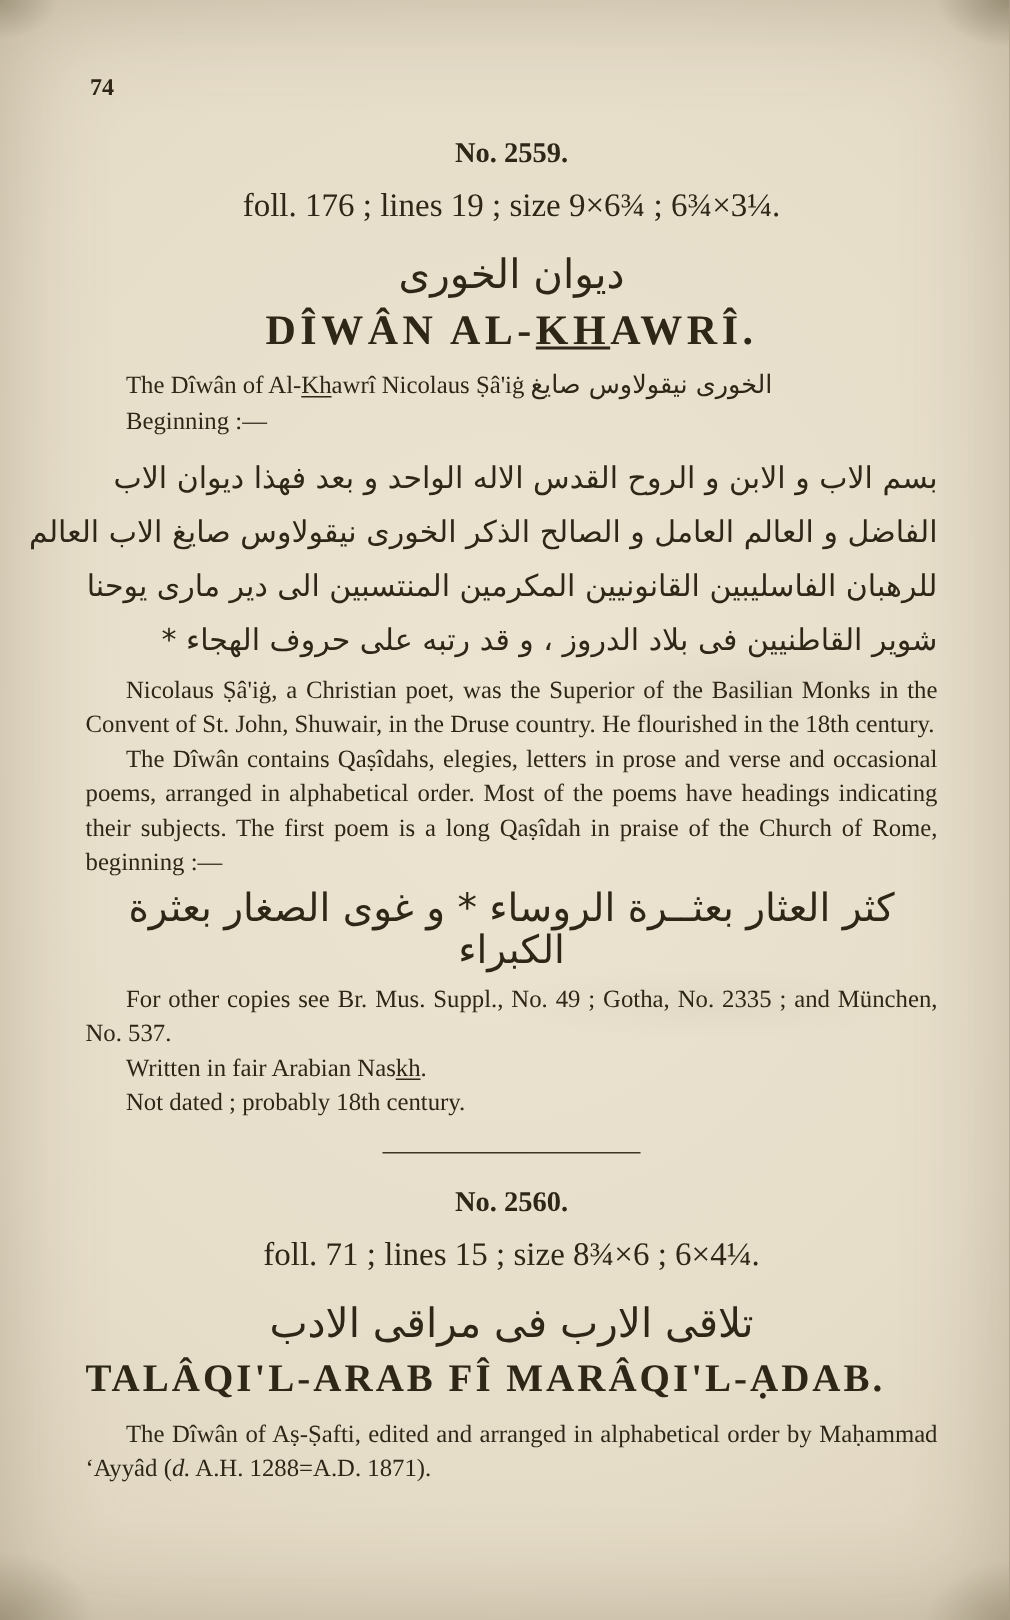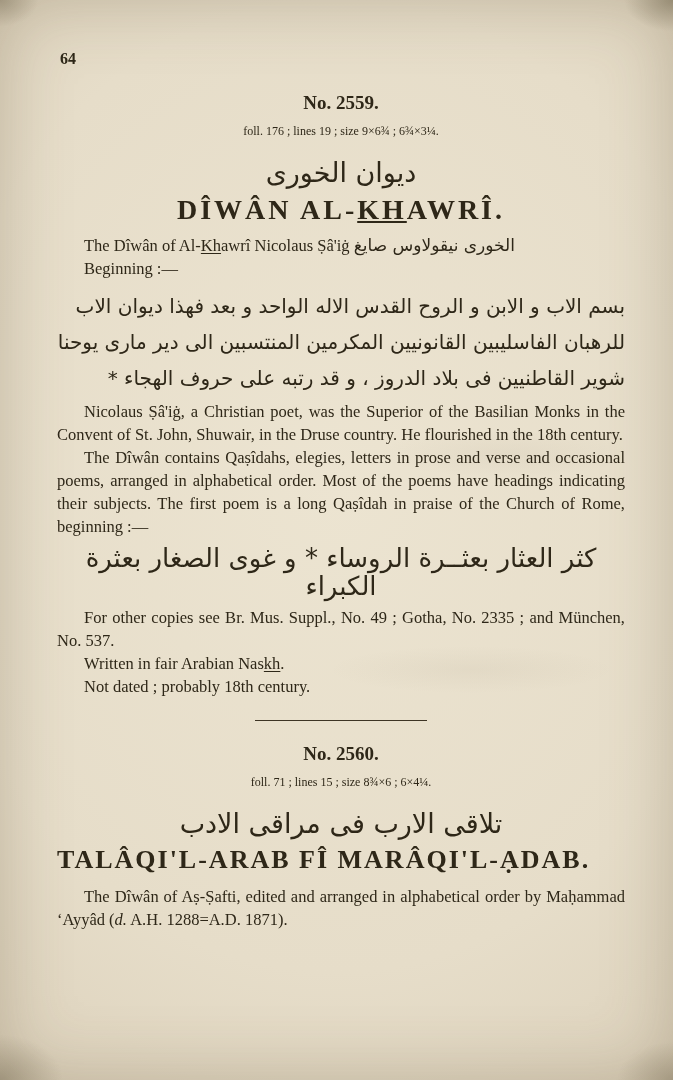--- a/index.html
+++ b/index.html
@@ -28,21 +28,21 @@
       radial-gradient(160px 30px at 75% 42%, rgba(100,85,60,.05), transparent 80%),
       radial-gradient(180px 30px at 70% 62%, rgba(100,85,60,.05), transparent 80%);
   }
   .content { position: absolute; left: 57px; right: 48px; top: 50px; }
 
   .header { position: relative; height: 20px; font-size: 14.5px; }
   .page-num { position: absolute; left: 3px; top: 0; font-weight: bold; font-size: 16px; }
   .running-title { position: absolute; left: 0; right: 0; text-align: center; letter-spacing: 1.5px; }
 
   .entry-number { text-align: center; font-weight: bold; font-size: 19px; margin-top: 22px; }
-  .collation { text-align: center; font-size: 12px; margin-top: 10px; }
+  .collation { text-align: center; font-size: 22px; margin-top: 10px; }
 
   .arabic { font-family: "DejaVu Sans", sans-serif; }
   .arabic-title { text-align: center; font-size: 27px; margin-top: 18px; }
   .main-title {
     text-align: center; font-weight: bold; font-size: 28px;
     letter-spacing: 3px; margin: 6px 0 8px 0;
   }
   .main-title-2 {
     text-align: left; font-weight: bold; font-size: 26px;
     letter-spacing: 2px; margin: 6px 0 0 0;
@@ -64,34 +64,35 @@
     width: 172px; margin: 22px auto 0 auto;
   }
 </style>
 </head>
 <body>
 
 <div class="page">
   <div class="content">
 
     <div class="header">
-      <span class="page-num">64</span>
+      <span class="page-num">74</span>
     </div>
 
     <section>
       <div class="entry-number">No. 2559.</div>
       <div class="collation">foll. 176 ; lines 19 ; size 9×6¾ ; 6¾×3¼.</div>
       <div class="arabic-title arabic" dir="rtl">ديوان الخورى</div>
       <h1 class="main-title"><span>DÎWÂN AL-</span><span class="u">KH</span><span>AWRÎ.</span></h1>
 
       <p class="para indent"><span>The Dîwân of Al-</span><span class="u">Kh</span><span>awrî Nicolaus Ṣâ'iġ </span><span class="arabic-inline" dir="rtl">الخورى نيقولاوس صايغ</span></p>
       <p class="para indent">Beginning :—</p>
 
       <div class="arabic-block arabic" dir="rtl">
         <div class="arabic-line">بسم الاب و الابن و الروح القدس الاله الواحد و بعد فهذا ديوان الاب</div>
+        <div class="arabic-line">الفاضل و العالم العامل و الصالح الذكر الخورى نيقولاوس صايغ الاب العالم</div>
         <div class="arabic-line">للرهبان الفاسليبين القانونيين المكرمين المنتسبين الى دير مارى يوحنا</div>
         <div class="arabic-line">شوير القاطنيين فى بلاد الدروز ، و قد رتبه على حروف الهجاء *</div>
       </div>
 
       <p class="para indent">Nicolaus Ṣâ'iġ, a Christian poet, was the Superior of the Basilian Monks in the Convent of St. John, Shuwair, in the Druse country.  He flourished in the 18th century.</p>
       <p class="para indent">The Dîwân contains Qaṣîdahs, elegies, letters in prose and verse and occasional poems, arranged in alphabetical order.  Most of the poems have headings indicating their subjects.  The first poem is a long Qaṣîdah in praise of the Church of Rome, beginning :—</p>
 
       <div class="arabic-verse arabic" dir="rtl">كثر العثار بعثــرة الروساء * و غوى الصغار بعثرة الكبراء</div>
 
       <p class="para indent">For other copies see Br. Mus. Suppl., No. 49 ; Gotha, No. 2335 ; and München, No. 537.</p>

